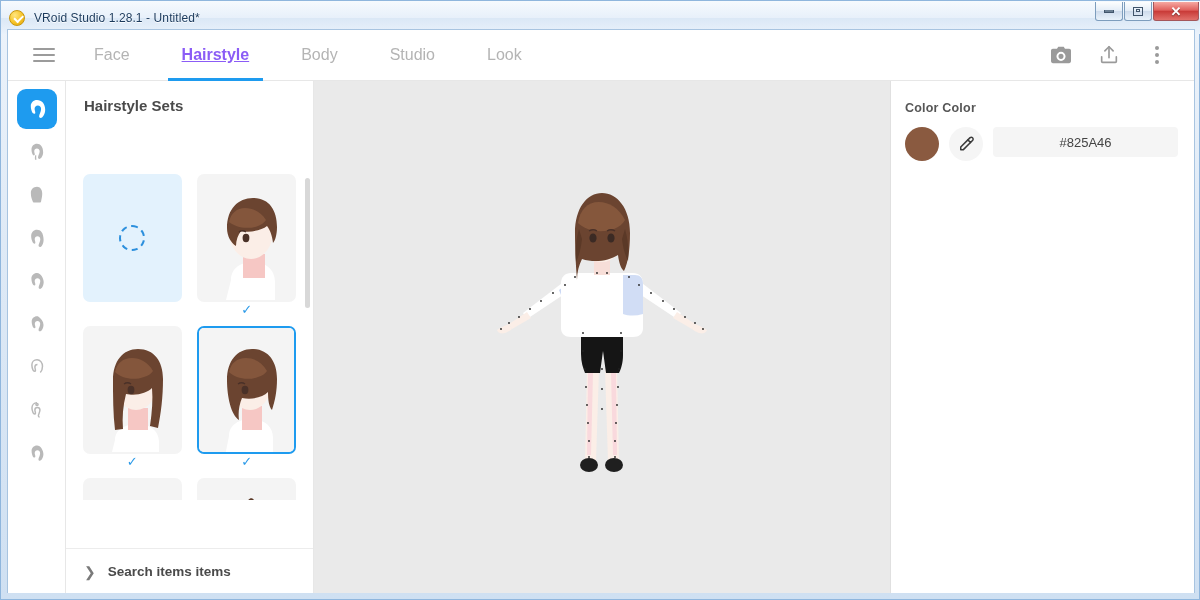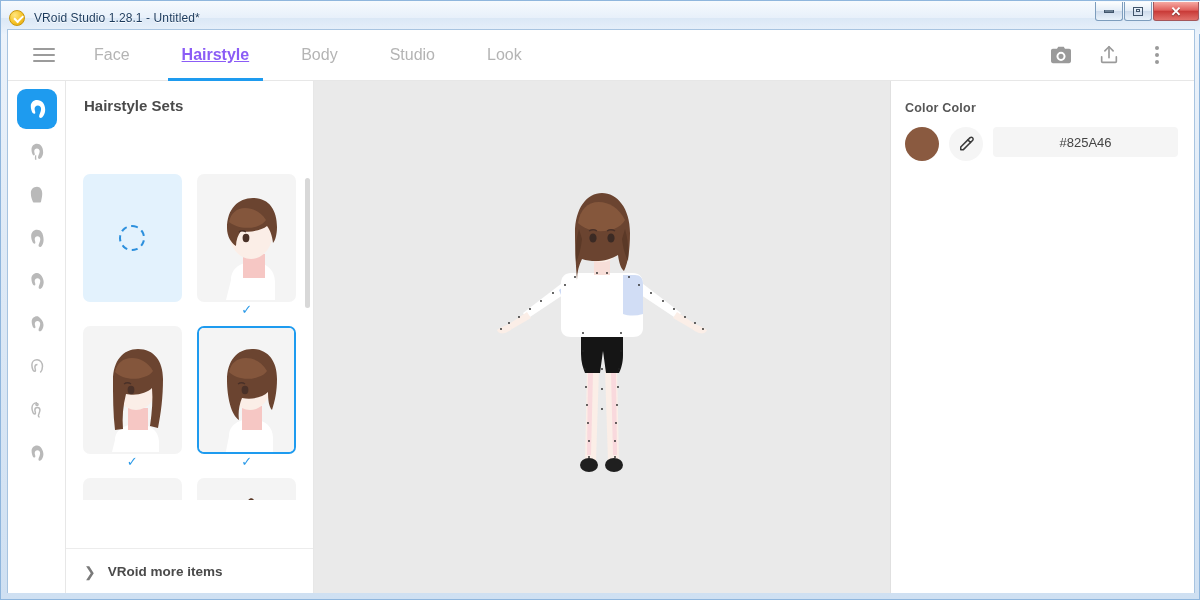--- a/index.html
+++ b/index.html
@@ -347,21 +347,21 @@
                 </svg>
               </div>
               <div class="check"></div>
             </div>
 
           </div>
           <div id="thumb-scrollbar"></div>
         </div>
         <div id="search-more">
           <span class="chev">❯</span>
-          <span class="lbl">VRoid more items</span>
+          <span class="lbl">Search items items</span>
         </div>
       </div>
 
       <div id="viewport" style="background: rgb(234, 234, 234);">
         <svg id="avatar" viewBox="0 0 230 330">
 
           <path d="M100 196h12l-3 92h-11z" fill="#fbeee7"></path>
           <path d="M118 196h12l2 92h-11z" fill="#fbeee7"></path>
           <path d="M101 200h5l-2 82h-4z" fill="#f9d9dd"></path>
           <path d="M124 200h5l1 82h-4z" fill="#f9d9dd"></path>

